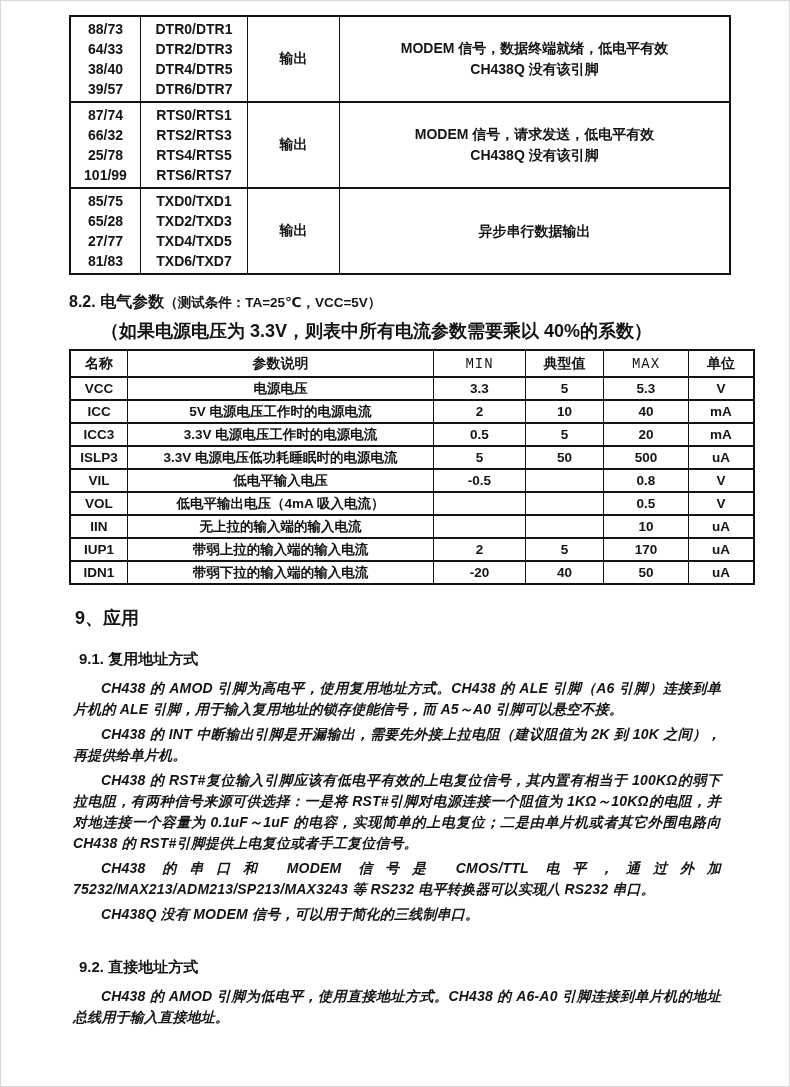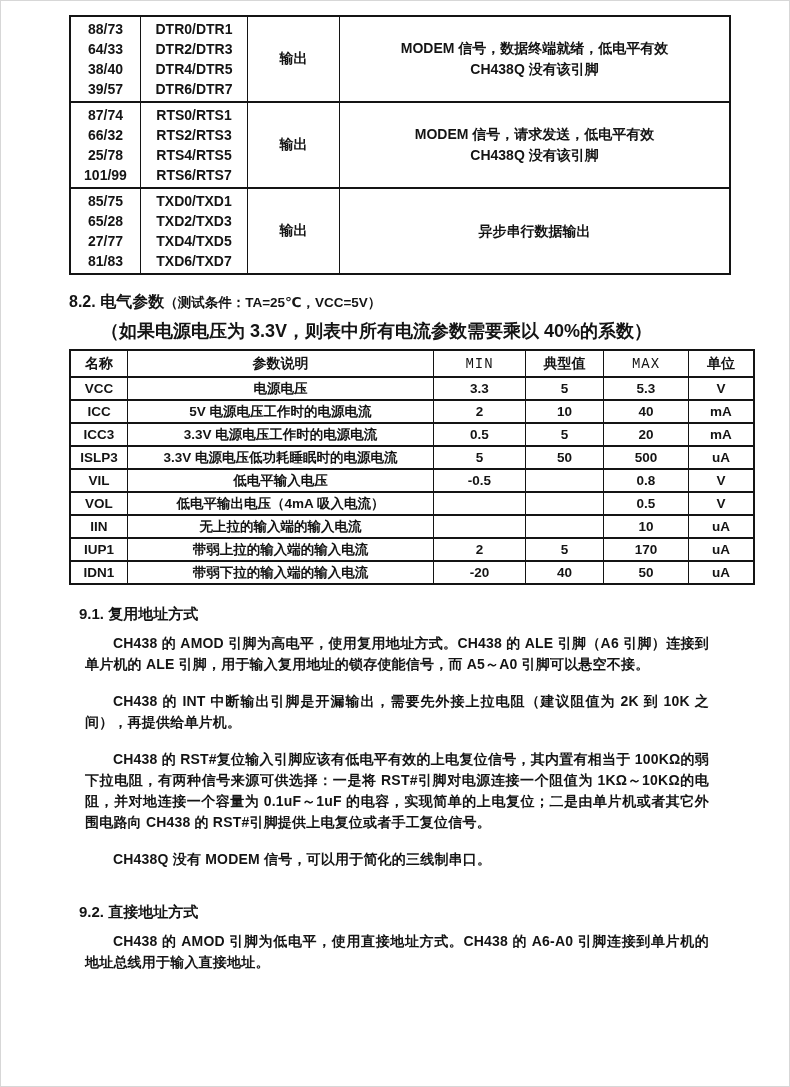--- a/index.html
+++ b/index.html
@@ -48,22 +48,22 @@
   .elec-table th{height:25px;font-size:14px;}
   .elec-table th.big{font-weight:400;font-size:14px;letter-spacing:1px;font-family:Liberation Mono, monospace;}
   .elec-table th:first-child,.elec-table td:first-child{border-left:none;}
   .e0{width:52px;} .e1{width:301px;} .e2{width:87px;} .e3{width:73px;} .e4{width:80px;} .e5{width:60px;border-radius:12px;}
   
   .h9{margin-top:21px;margin-left:6px;font-size:18px;font-weight:bold;line-height:24px;}
   .h9x{margin-left:10px;font-size:15px;font-weight:bold;line-height:21px;}
   .h91{margin-top:18px;}
   .h92{margin-top:31px;}
   p.body{
-    margin:16px;font-size:14px;font-weight:bold;line-height:21px;
-    text-align:justify;text-indent:2em;letter-spacing:0.2px;
+    margin:4px;font-size:14px;font-weight:bold;line-height:21px;
+    text-align:justify;text-indent:2em;letter-spacing:0.2px;font-style:italic;
   }
   p.first{margin-top:9px;}
 </style>
 </head>
 <body>
 
 <div class="page">
 
   <table class="pin-table">
     <tbody>
@@ -211,23 +211,25 @@
         <td class="e0">IDN1</td>
         <td class="e1">带弱下拉的输入端的输入电流</td>
         <td class="e2">-20</td>
         <td class="e3">40</td>
         <td class="e4">50</td>
         <td class="e5">uA</td>
       </tr>
     </tbody>
   </table>
 
+  <div class="h9">9、应用</div>
 
   <div class="h9x h91">9.1. 复用地址方式</div>
   <p class="body first">CH438 的 AMOD 引脚为高电平，使用复用地址方式。CH438 的 ALE 引脚（A6 引脚）连接到单片机的 ALE 引脚，用于输入复用地址的锁存使能信号，而 A5～A0 引脚可以悬空不接。</p>
   <p class="body">CH438 的 INT 中断输出引脚是开漏输出，需要先外接上拉电阻（建议阻值为 2K 到 10K 之间），再提供给单片机。</p>
   <p class="body">CH438 的 RST#复位输入引脚应该有低电平有效的上电复位信号，其内置有相当于 100KΩ的弱下拉电阻，有两种信号来源可供选择：一是将 RST#引脚对电源连接一个阻值为 1KΩ～10KΩ的电阻，并对地连接一个容量为 0.1uF～1uF 的电容，实现简单的上电复位；二是由单片机或者其它外围电路向 CH438 的 RST#引脚提供上电复位或者手工复位信号。</p>
+  <p class="body">CH438 的串口和 MODEM 信号是 CMOS/TTL 电平，通过外加 75232/MAX213/ADM213/SP213/MAX3243 等 RS232 电平转换器可以实现八 RS232 串口。</p>
   <p class="body">CH438Q 没有 MODEM 信号，可以用于简化的三线制串口。</p>
 
   <div class="h9x h92">9.2. 直接地址方式</div>
   <p class="body first">CH438 的 AMOD 引脚为低电平，使用直接地址方式。CH438 的 A6-A0 引脚连接到单片机的地址总线用于输入直接地址。</p>
 
 </div>
 
 </body></html>

